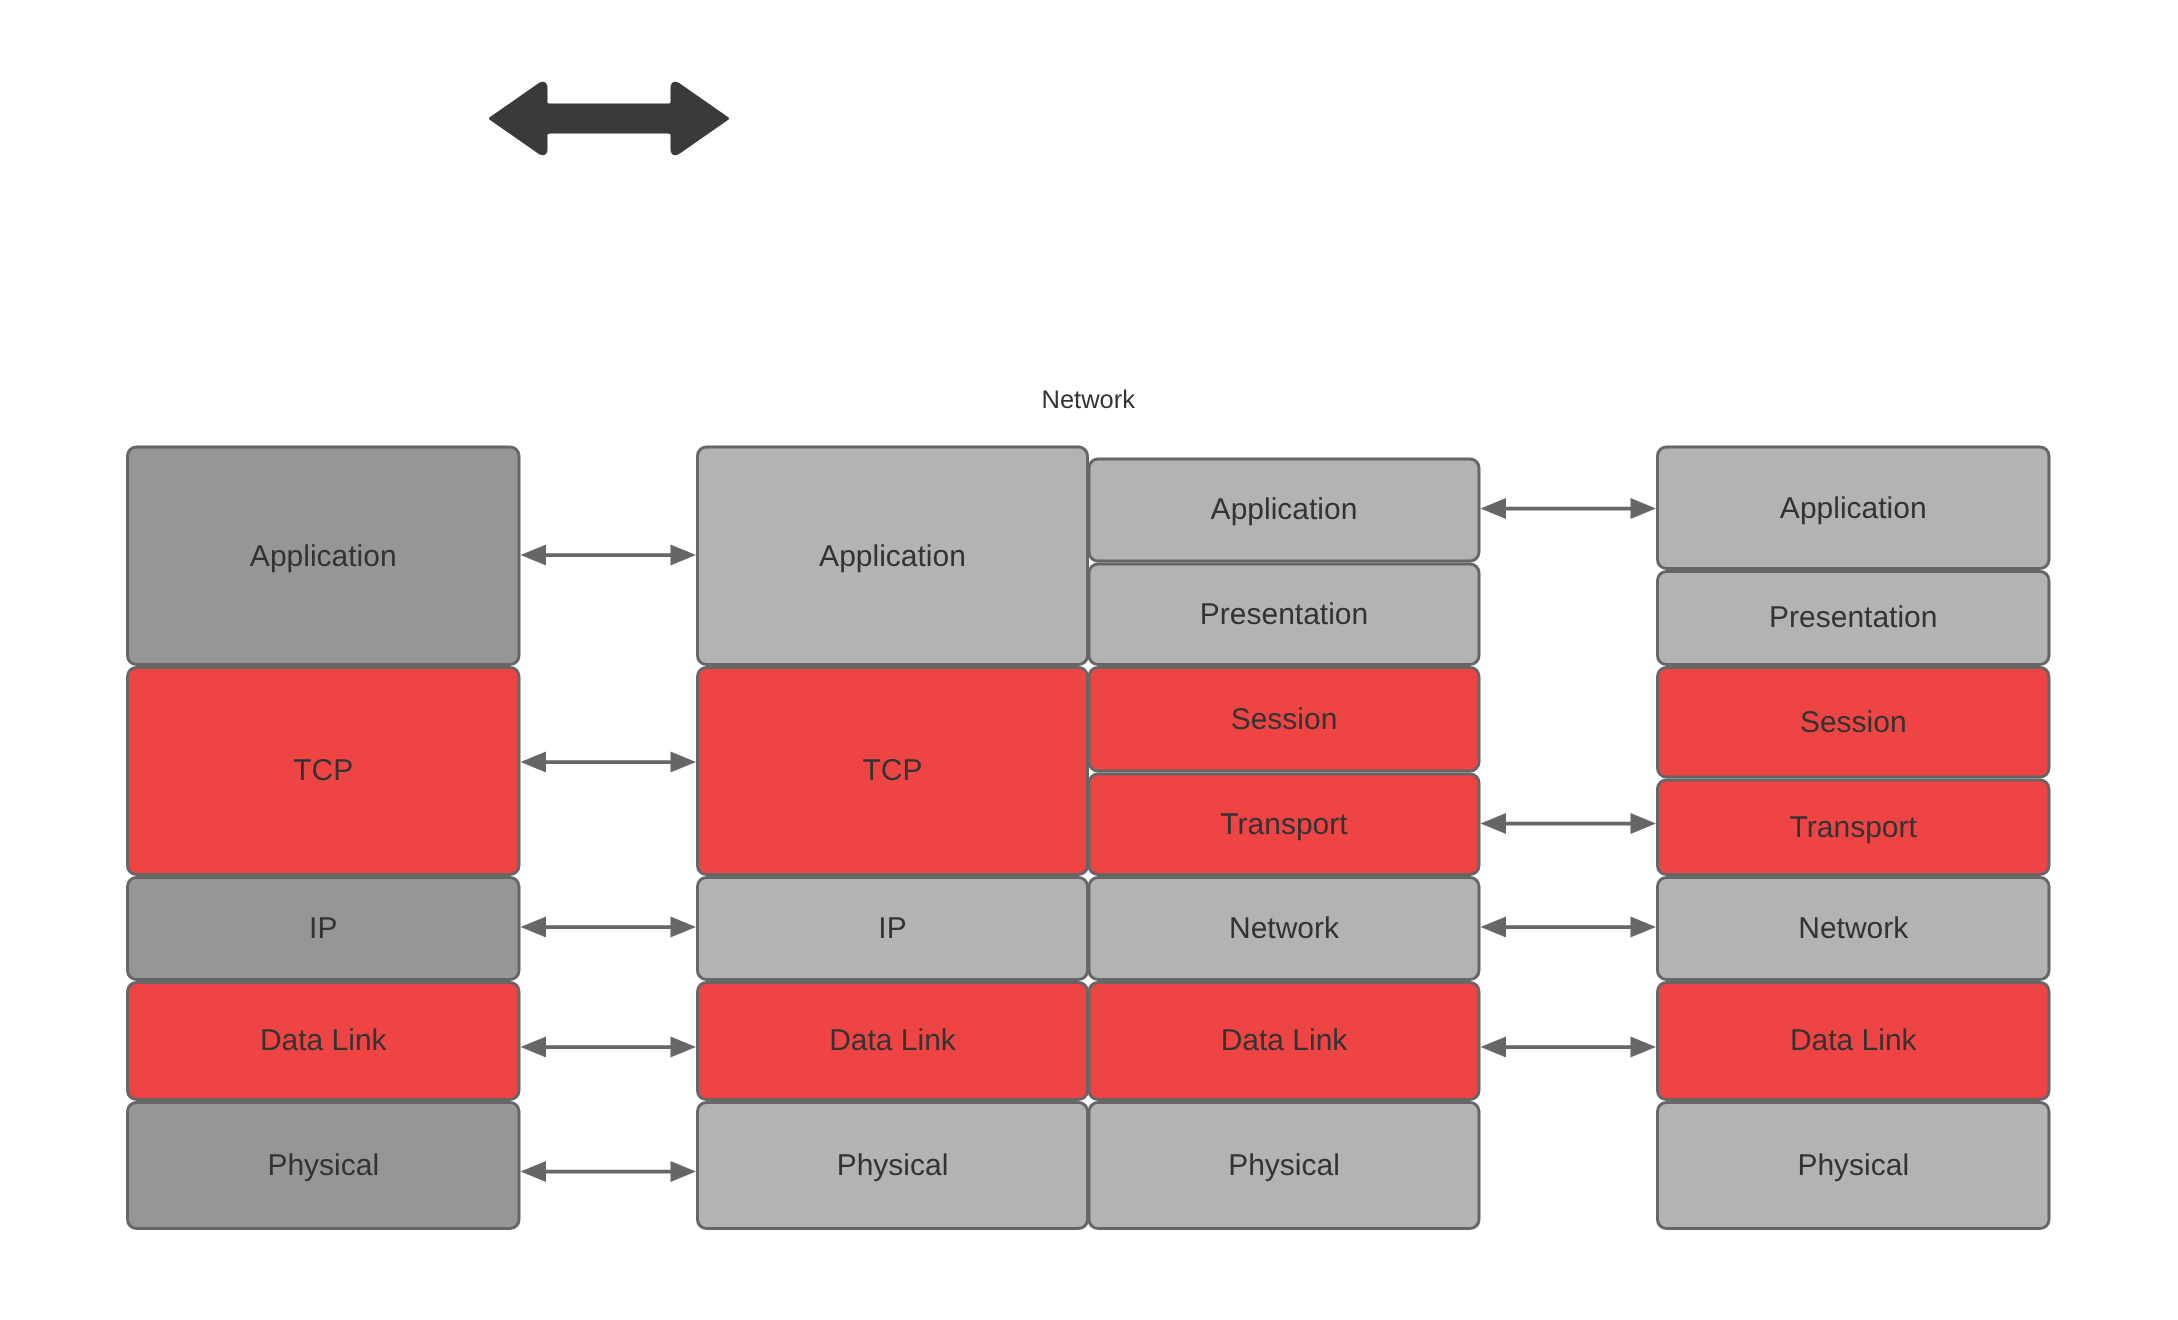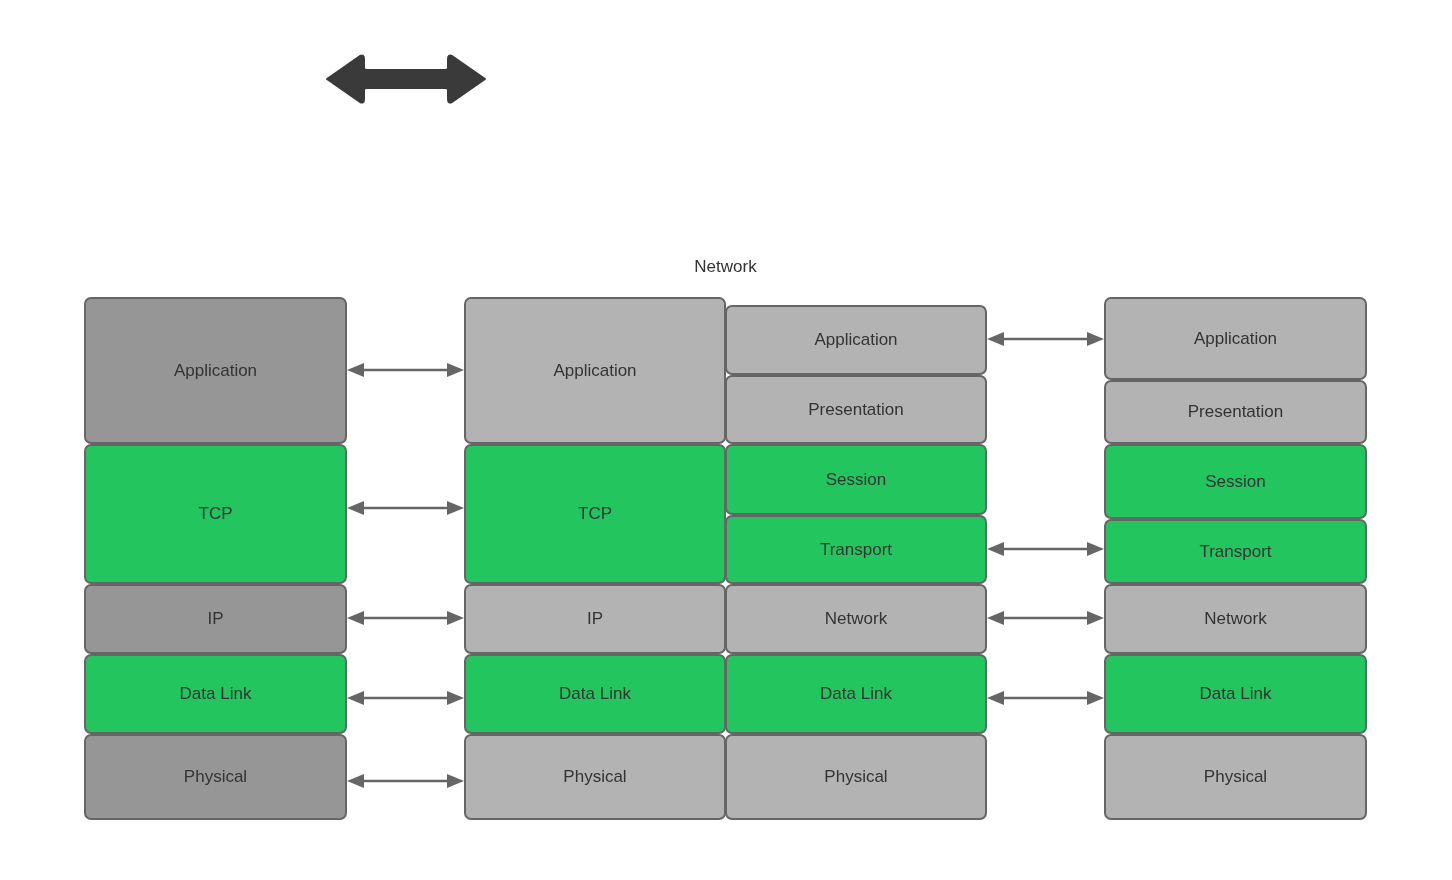--- a/index.html
+++ b/index.html
@@ -37,28 +37,28 @@
   }
 
   .layer {
     position: absolute;
     box-sizing: border-box;
     border: 2px solid #666666;
     border-radius: 7px;
     display: flex;
     align-items: center;
     justify-content: center;
-    font-size: 17px;
+    font-size: 20px;
     color: #333333;
     line-height: 20px;
     white-space: nowrap;
   }
   .layer.fill-dark  { background: #969696; }
   .layer.fill-light { background: #b3b3b3; }
-  .layer.fill-white { background: #22c55e; text-align: right; }
+  .layer.fill-white { background: #ef4444; text-align: right; }
 
   .connector {
     position: absolute;
     height: 24px;
     pointer-events: none;
   }
   .connector svg { display: block; overflow: visible; }
 
   .big-arrow {
     position: absolute;

